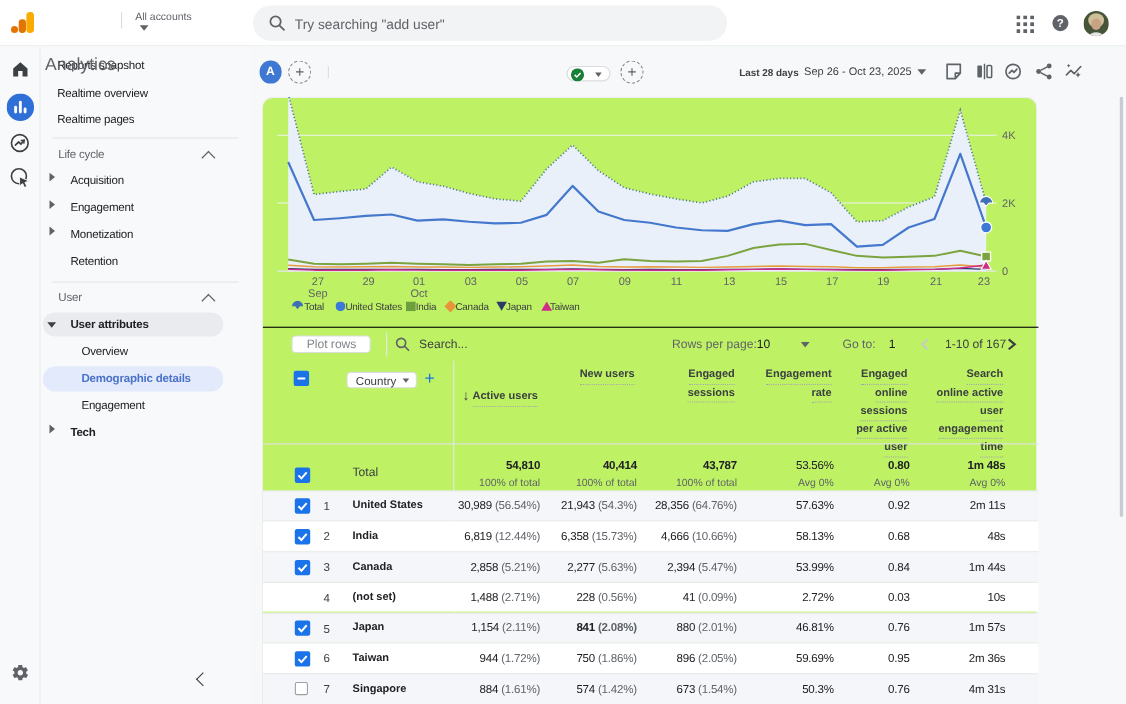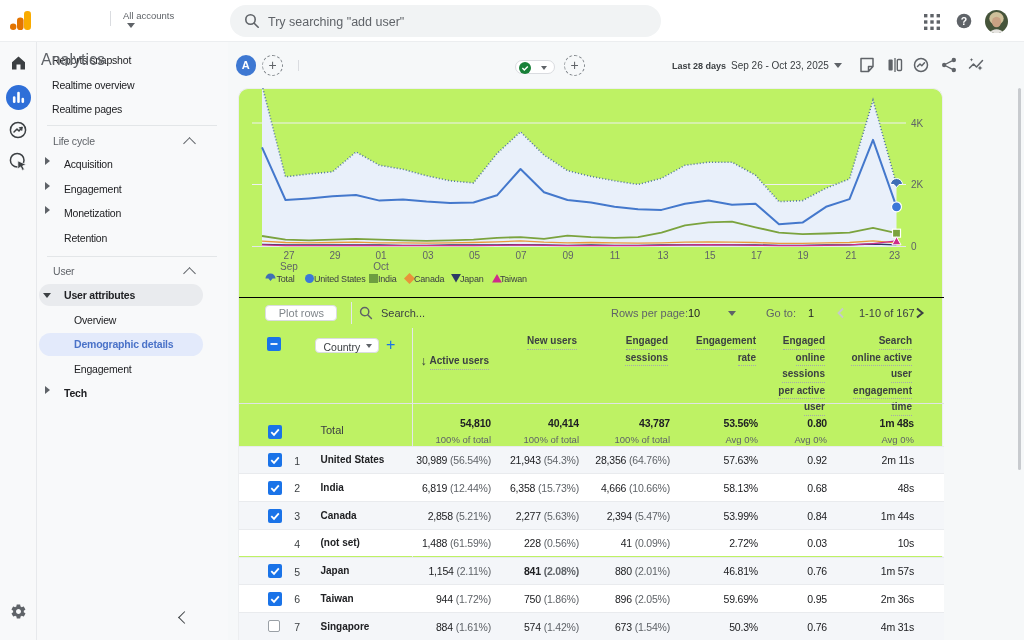--- a/index.html
+++ b/index.html
@@ -306,21 +306,21 @@
             <path d="M2.3 6.2 L5 8.9 L9.8 3.4" fill="none" stroke="#fff" stroke-width="1.8"></path>
           </svg>
         </div>
     <div style="position:absolute;left:81.5px;top:20px;font-size:11px;color:#3c4043;">Total</div>
     <div class="num" style="right:453px;top:13px;font-weight:bold;">54,810</div>
         <div class="sub" style="right:453px;top:29.5px;">100% of total</div>
     <div class="num" style="right:365px;top:13px;font-weight:bold;">40,414</div>
         <div class="sub" style="right:365px;top:29.5px;">100% of total</div>
     <div class="num" style="right:274px;top:13px;font-weight:bold;">43,787</div>
         <div class="sub" style="right:274px;top:29.5px;">100% of total</div>
-    <div class="num" style="right:186px;top:13px;font-weight:bold;margin-left:34px;">53.56%</div>
+    <div class="num" style="right:186px;top:13px;font-weight:normal;margin-left:34px;">53.56%</div>
         <div class="sub" style="right:186px;top:29.5px;">Avg 0%</div>
     <div class="num" style="right:117px;top:13px;font-weight:bold;">0.80</div>
         <div class="sub" style="right:117px;top:29.5px;">Avg 0%</div>
     <div class="num" style="right:30px;top:13px;font-weight:bold;">1m 48s</div>
         <div class="sub" style="right:30px;top:29.5px;">Avg 0%</div>
   </div>
   <div style="position:absolute;left:0;top:356.6px;width:705px;height:27.7px;background:#f4f6f9;border-top:1px solid #e9ebee;">
     <div class="cbx" style="left:28.9px;top:6.9px;">
           <svg width="12" height="12" viewBox="0 0 12 12">
             <path d="M2.3 6.2 L5 8.9 L9.8 3.4" fill="none" stroke="#fff" stroke-width="1.8"></path>
@@ -361,21 +361,21 @@
     <div class="num" style="right:453px;top:7.5px;">2,858 <span class="pc">(5.21%)</span></div>
     <div class="num" style="right:365px;top:7.5px;">2,277 <span class="pc">(5.63%)</span></div>
     <div class="num" style="right:274px;top:7.5px;">2,394 <span class="pc">(5.47%)</span></div>
     <div class="num" style="right:186px;top:7.5px;">53.99%</div>
     <div class="num" style="right:117px;top:7.5px;">0.84</div>
     <div class="num" style="right:30px;top:7.5px;">1m 44s</div>
   </div>
   <div style="position:absolute;left:0;top:439.8px;width:705px;height:27.7px;background:#fff;border-top:1px solid #e9ebee;">
     <div class="rank" style="left:47px;top:8px;">4</div>
     <div class="cname" style="top:7.5px;">(not set)</div>
-    <div class="num" style="right:453px;top:7.5px;">1,488 <span class="pc">(61.59%)</span></div>
+    <div class="num" style="right:453px;top:7.5px;">1,488 <span class="pc">(2.71%)</span></div>
     <div class="num" style="right:365px;top:7.5px;">228 <span class="pc">(0.56%)</span></div>
     <div class="num" style="right:274px;top:7.5px;">41 <span class="pc">(0.09%)</span></div>
     <div class="num" style="right:186px;top:7.5px;">2.72%</div>
     <div class="num" style="right:117px;top:7.5px;">0.03</div>
     <div class="num" style="right:30px;top:7.5px;">10s</div>
   </div>
   <div style="position:absolute;left:0;top:467.6px;width:705px;height:27.7px;background:#f4f6f9;border-top:1px solid #e9ebee;">
     <div class="cbx" style="left:28.9px;top:6.9px;">
           <svg width="12" height="12" viewBox="0 0 12 12">
             <path d="M2.3 6.2 L5 8.9 L9.8 3.4" fill="none" stroke="#fff" stroke-width="1.8"></path>

